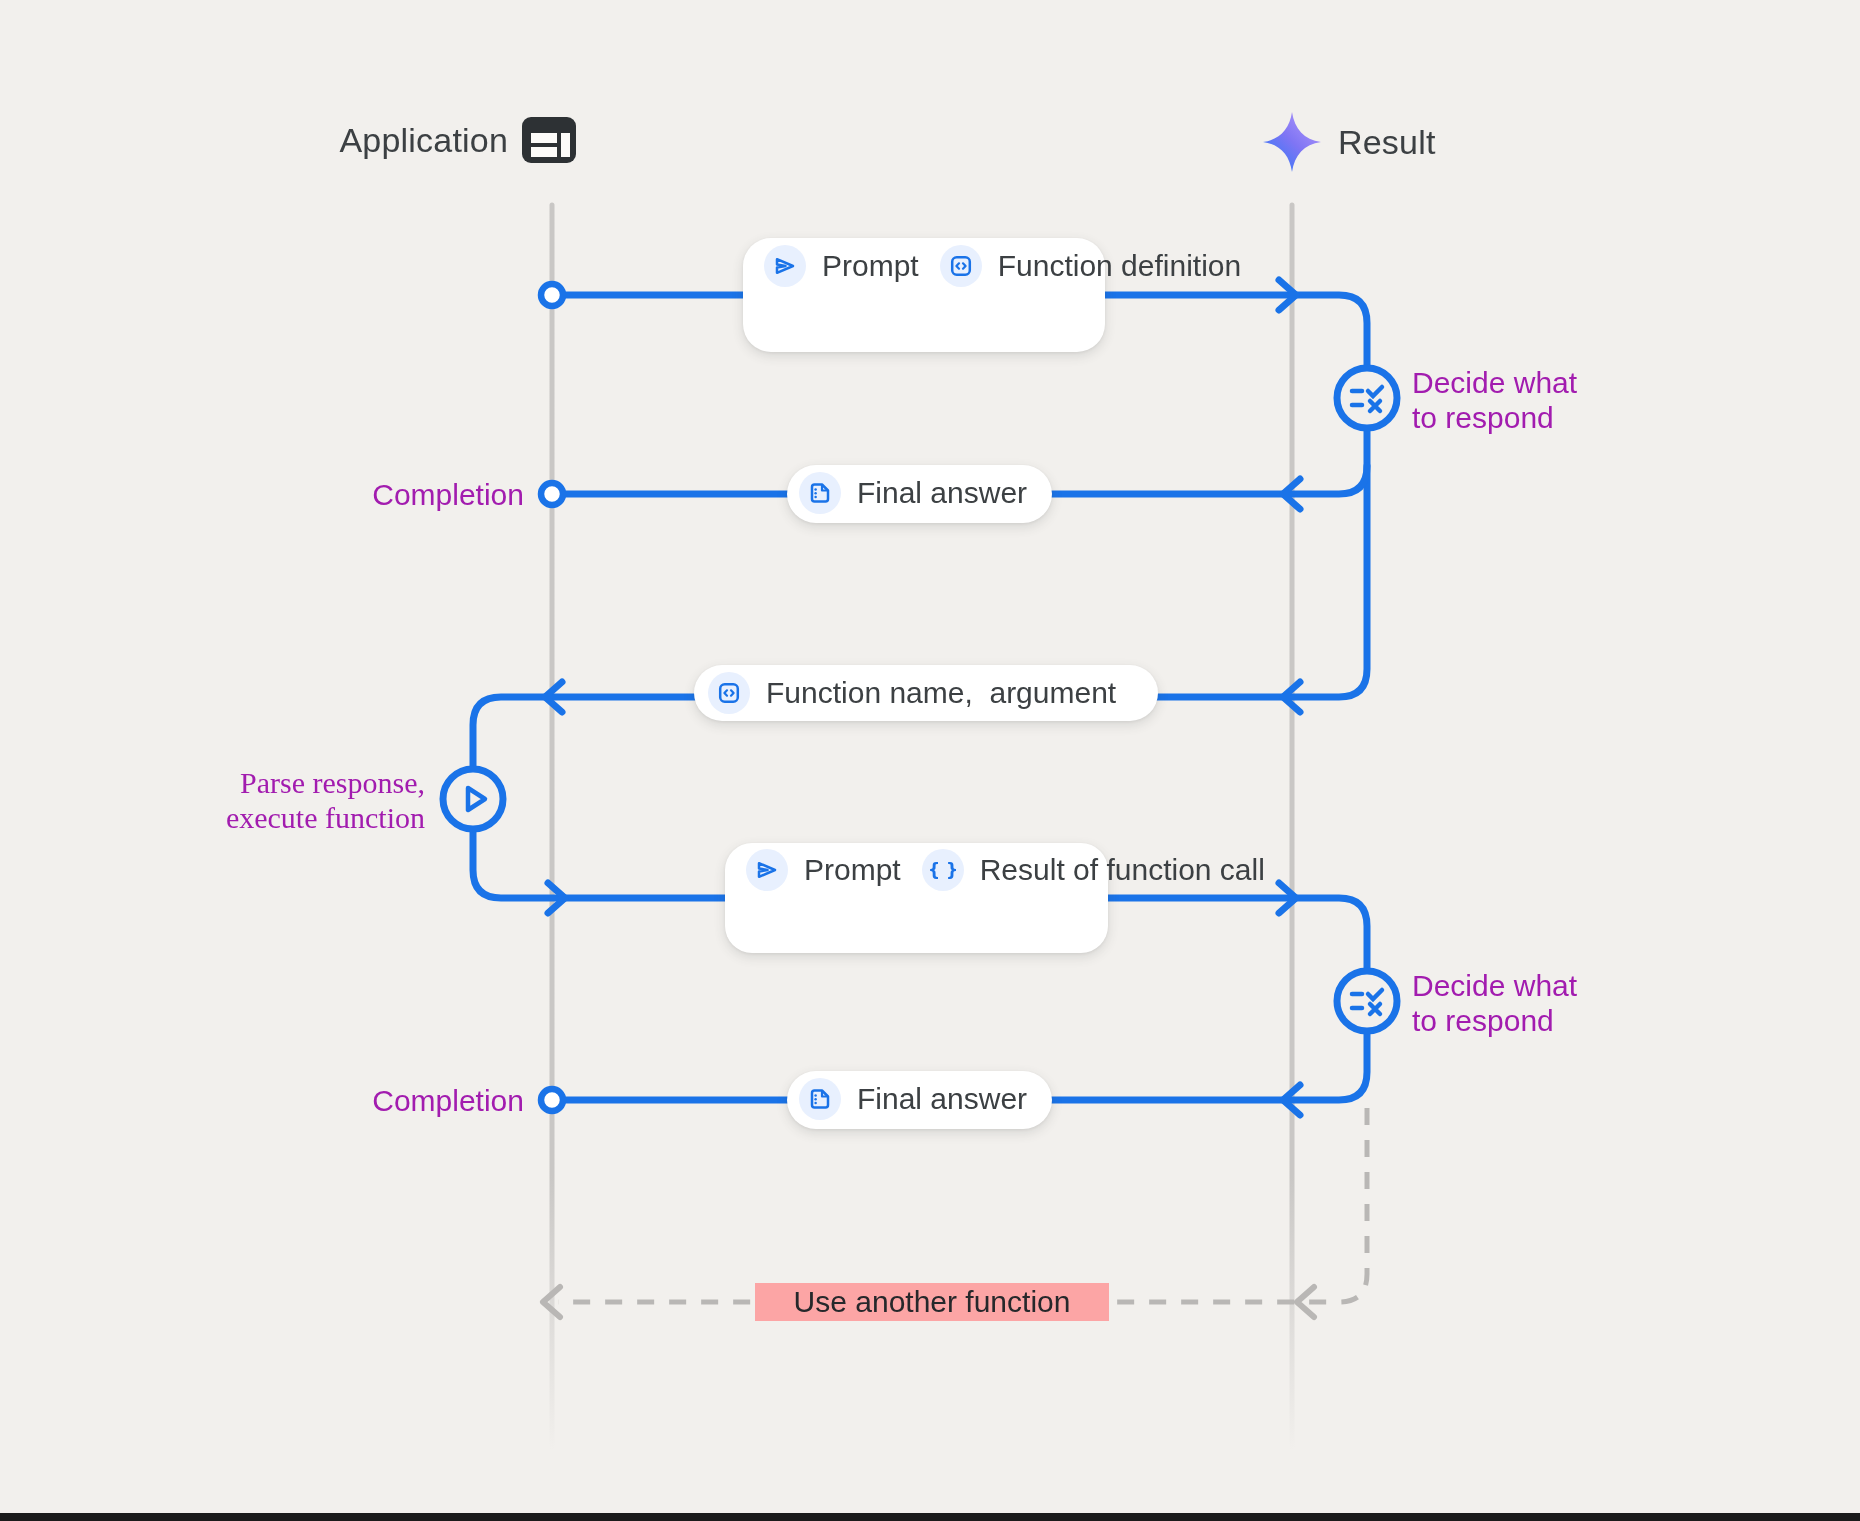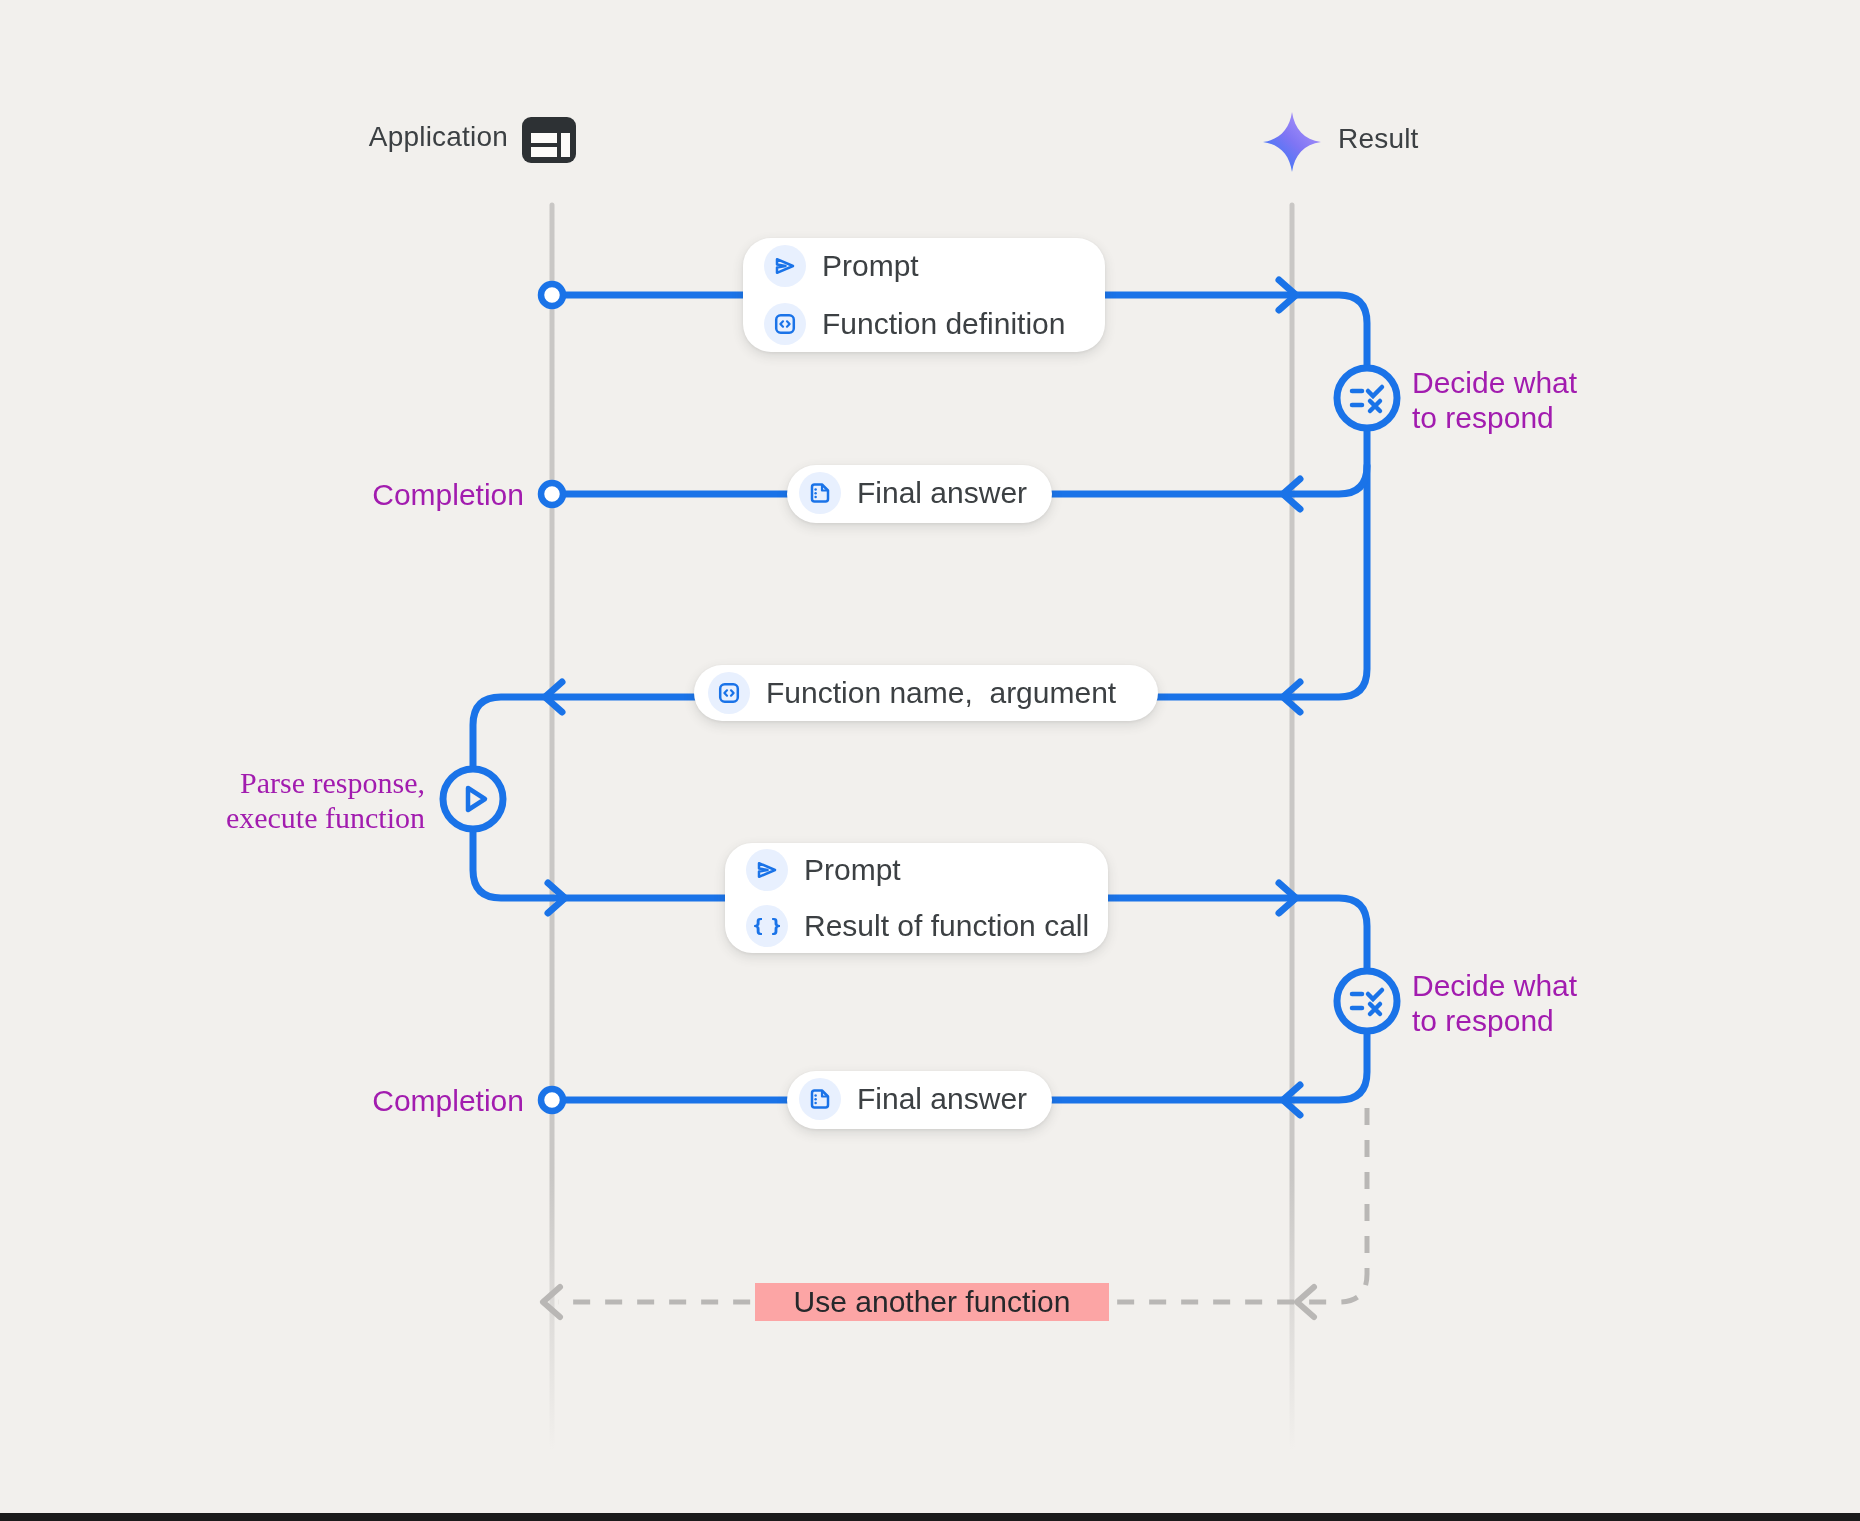--- a/index.html
+++ b/index.html
@@ -4,28 +4,28 @@
 <style>
   html,body{margin:0;padding:0;background:#e9e7e4;}
   .stage{
     position:relative;width:1860px;height:1521px;background:#f2f0ed;
     overflow:hidden;font-family:"Liberation Sans",sans-serif;
     -webkit-font-smoothing:antialiased;
   }
   .layer{position:absolute;left:0;top:0;}
   .abs{position:absolute;}
   
-  .actor-label{font-size:28px;font-weight:500;color:#3c4043;letter-spacing:.2px;}
+  .actor-label{font-size:34px;font-weight:500;color:#3c4043;letter-spacing:.2px;}
   .app-label{left:270px;top:121px;width:238px;text-align:right;}
   .gem-label{left:1338px;top:123px;}
   
   .msg-box{
     position:absolute;background:#ffffff;z-index:3;
     box-shadow:0 4px 12px rgba(60,64,67,.14), 0 1px 3px rgba(60,64,67,.08);
-    display:flex;flex-direction:column;justify-content:space-between;
+    display:flex;justify-content:flex-start;
   }
   .msg-row{display:flex;align-items:center;gap:16px;padding:0 0 0 21px;height:56px;}
   .badge{
     width:42px;height:42px;border-radius:50%;background:#e8f0fe;flex:0 0 auto;
     display:flex;align-items:center;justify-content:center;
   }
   .msg-label{font-size:30px;color:#3c4043;white-space:pre;}
   
   .blue-note{position:absolute;color:#a21caf;font-size:30px;font-weight:500;line-height:35px;z-index:2;}
   .right-align{text-align:right;}

